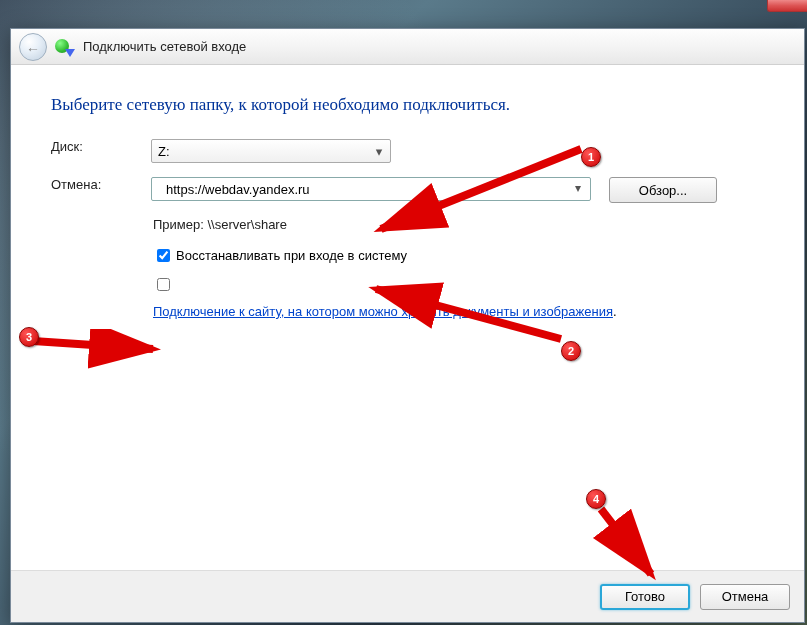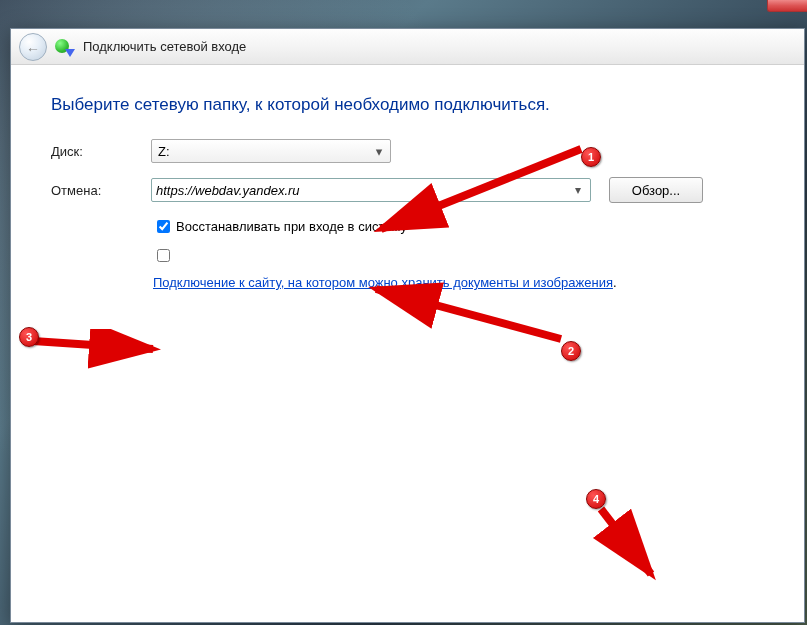--- a/index.html
+++ b/index.html
@@ -72,29 +72,30 @@
     border-top: 8px solid #46e;
   }
   .title-text { color: #222; font-size: 13px; }
   .content {
     padding: 30px 40px 10px 40px;
   }
   .heading {
     color: #003399;
     font-size: 17px;
     margin-bottom: 24px;
+    font-family: Liberation Serif, serif;
   }
   .subtext {
     color: #222;
     font-size: 13px;
     margin-bottom: 28px;
   }
   .form-row {
     display: flex;
-    align-items: center;
+    align-items: flex-start;
     margin-bottom: 14px;
   }
   .form-label {
     width: 100px;
     color: #222;
     font-size: 13px;
   }
   .combo {
     position: relative;
     width: 240px;
@@ -109,36 +110,35 @@
   .combo .drop {
     position: absolute; right: 2px; top: 2px;
     width: 18px; height: 18px;
     display: flex; align-items: center; justify-content: center;
     color: #555;
   }
   .folder-input {
     width: 440px; height: 24px;
     border: 1px solid #8aa;
     border-radius: 2px;
-    padding: 0 4px;
+    padding: 0 14px;
     font-size: 13px;
     font-family: inherit;
     outline: none;
-    font-style: italic;
   }
   .folder-drop {
     width: 18px; height: 22px;
     display: inline-flex; align-items: center; justify-content: center;
     margin-left: -22px;
     color: #555;
     pointer-events: none;
   }
   .browse-btn {
     margin-left: 22px;
-    height: 26px; width: 94px;
+    height: 26px; width: 108px;
     background: linear-gradient(to bottom, #fdfdfd, #e8e8e8);
     border: 1px solid #999;
     border-radius: 3px;
     font-size: 13px;
     cursor: pointer;
   }
   .example {
     margin-left: 102px;
     color: #222;
     font-size: 13px;
@@ -221,35 +221,40 @@
       </div>
     </div>
 
     <div class="form-row">
       <div class="form-label">Отмена:</div>
       <input class="folder-input" type="text" value="https://webdav.yandex.ru" style="">
       <span class="folder-drop">▾</span>
       <button class="browse-btn">Обзор...</button>
     </div>
 
+    <div class="example">Пример: \\server\share</div>
 
     <div class="check-row">
       <input type="checkbox" checked="" style="">
       <span>Восстанавливать при входе в систему</span>
     </div>
 
     <div class="check-row">
       <input type="checkbox" style="">
     </div>
 
     <div class="link-row">
       <a href="#"><span>Подключение к сайту, на котором можно хранить документы и изображения</span></a><span>.</span>
     </div>
   </div>
 
+  <div class="footer">
+    <button class="footer-btn primary">Готово</button>
+    <button class="footer-btn">Отмена</button>
+  </div>
 
   <svg class="anno" style="left:340px; top:100px;" width="250" height="120">
     <defs>
         <marker id="ah1" markerWidth="10" markerHeight="10" refX="8" refY="3" orient="auto">
           <path d="M0,0 L0,6 L9,3 z" fill="#d00"></path>
         </marker>
       </defs>
     <line x1="230" y1="20" x2="30" y2="100" stroke="#d00" stroke-width="8" marker-end="url(#ah1)"></line>
   </svg>
   <div class="badge" style="left:570px; top:118px;">1</div>

